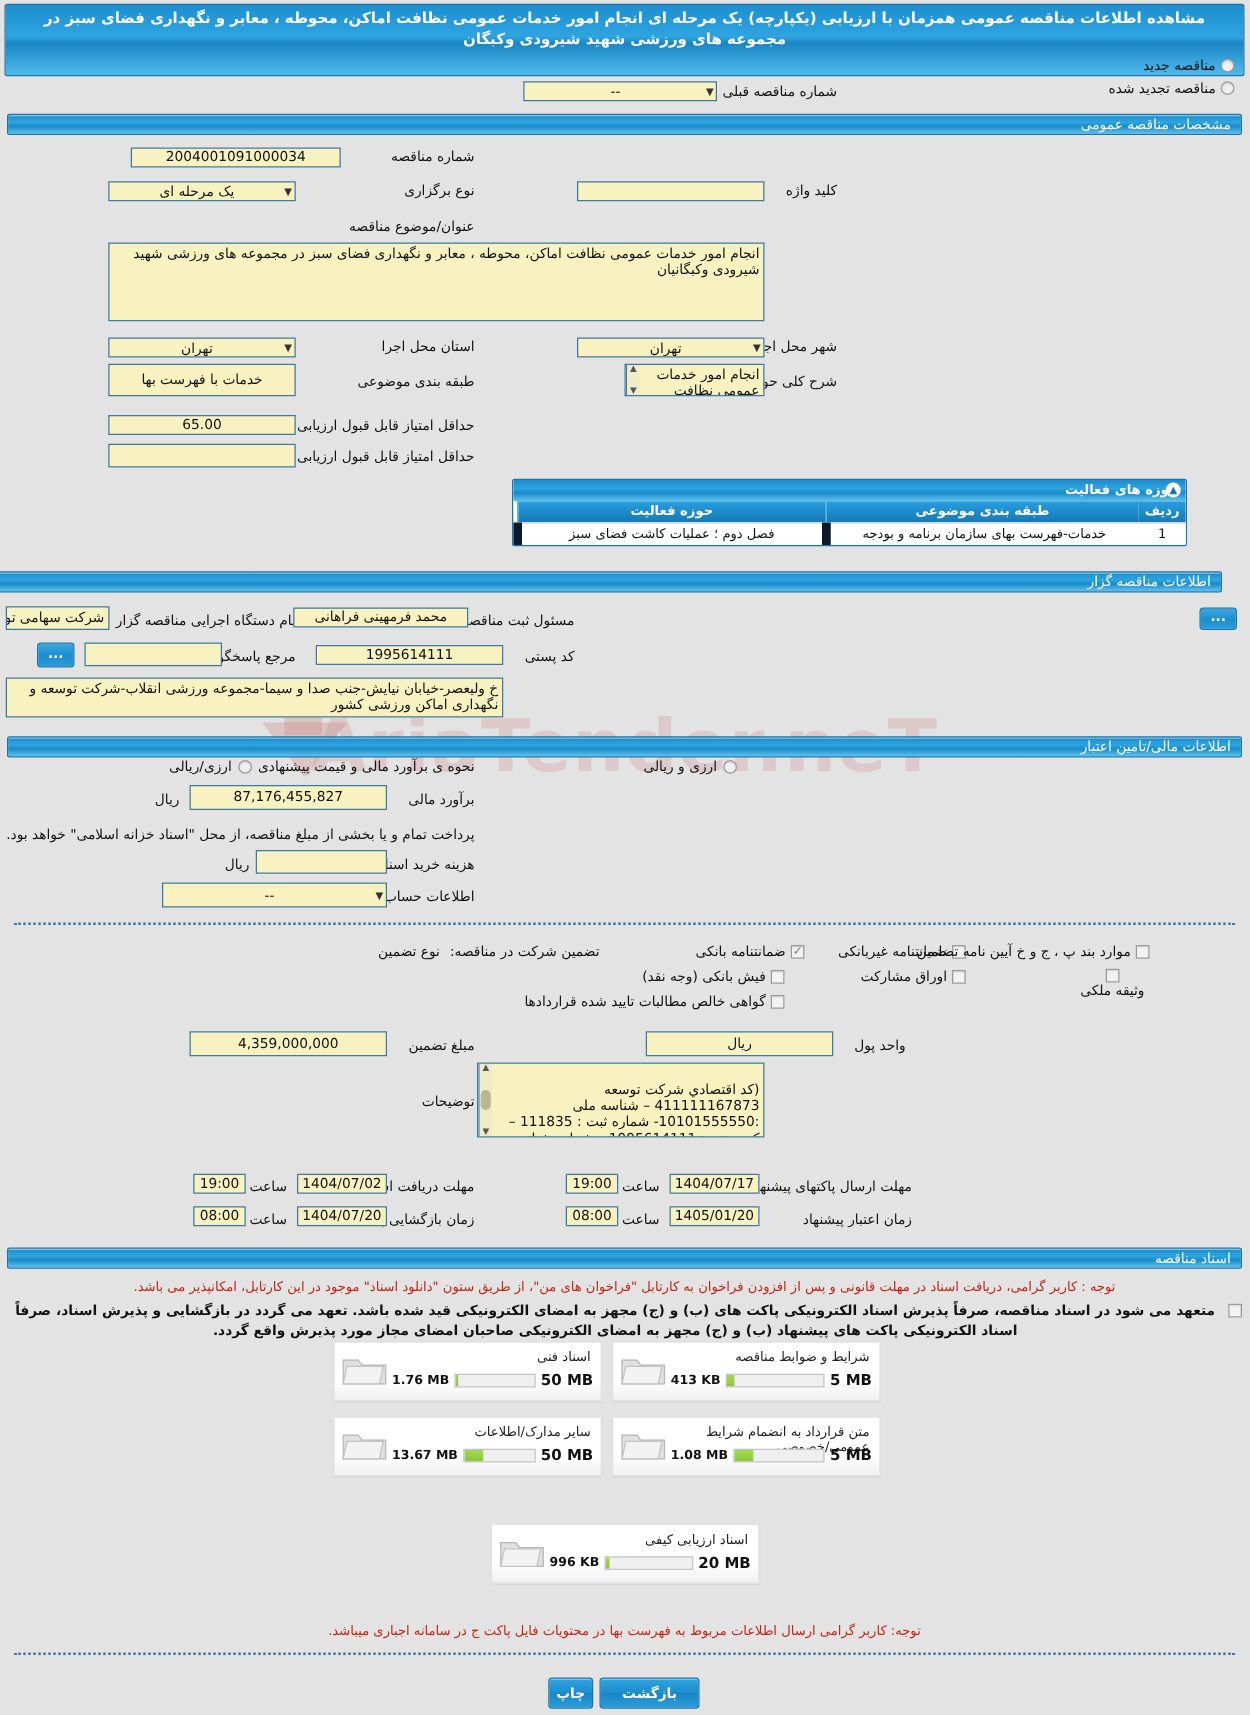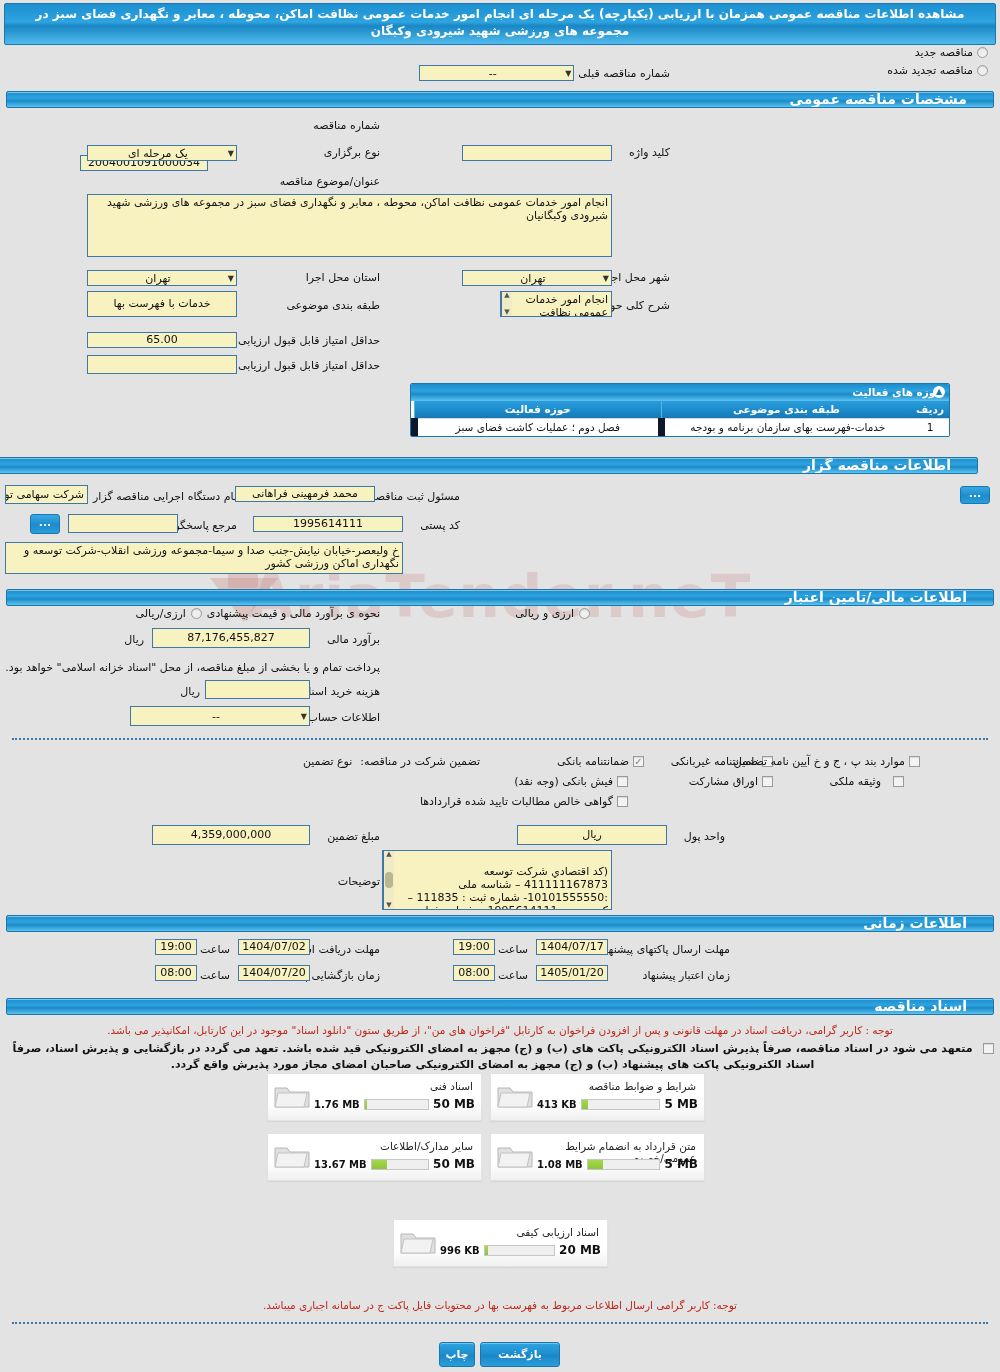--- a/index.html
+++ b/index.html
@@ -16,39 +16,39 @@
   }
   .page { position: relative; width: 1000px; height: 1372px; }
 
   
   .secbar {
     height: 17px;
     background: linear-gradient(to bottom, #1c8ccd 0%, #2ea4e0 40%, #1b8ac9 60%, #5dc3ef 100%);
     border: 1px solid #1877ad;
     border-radius: 2px;
     color: #ffffff;
-    font-size: 14px;
-    font-weight: bold;
+    font-size: 11px;
+    font-weight: normal;
     line-height: 15px;
-    padding: 0 26px;
+    padding: 0 8px;
     text-align: right;
     position: relative;
     box-shadow: inset 0 1px 0 rgba(255,255,255,.45);
     white-space: nowrap;
     overflow: hidden;
   }
   .titlebar {
     background: linear-gradient(to bottom, #1d8fd0 0%, #2ea4e0 45%, #1a86c4 55%, #4fbbec 100%);
     border: 1px solid #1877ad;
     color: #fff;
     font-weight: bold;
     font-size: 12px;
     line-height: 17px;
     text-align: center;
-    padding: 2px 10px 4px 10px;
+    padding: 2px 10px 20px 10px;
     margin: 3px 4px 0 4px;
     border-radius: 2px;
   }
 
   
   .row { display: flex; align-items: center; }
   .lbl { font-size: 11px; color: #111; white-space: nowrap; }
 
   .fld {
     background: #f7f2bf;
@@ -239,21 +239,21 @@
       <span class="ar">▼</span>
       <span class="cv">--</span>
     </div>
   </div>
 
   <div class="secbar" style="position:absolute; right:6px; top:88px; width:988px;">مشخصات مناقصه عمومی</div>
 
   <div class="row" style="position:absolute; right:620px; top:116px; gap:5px;">
     <span class="lbl">شماره مناقصه</span>
   </div>
-  <div class="fld ctr" style="position:absolute; right:792px; top:115px; width:128px;margin-top:37px;">2004001091000034</div>
+  <div class="fld ctr" style="position:absolute; right:727px; top:115px; width:168px;">2004001091000034</div>
 
   <div class="lbl" style="position:absolute; right:620px; top:143px;">نوع برگزاری</div>
   <div class="sel" style="position:absolute; right:763px; top:142px; width:150px;">
     <span class="ar">▼</span>
     <span class="cv">یک مرحله ای</span>
   </div>
 
   <div class="lbl" style="position:absolute; right:330px; top:143px;">کلید واژه</div>
   <div class="fld" style="position:absolute; right:388px; top:142px; width:150px;"></div>
 
@@ -386,21 +386,21 @@
   </div>
 
   <div class="row" style="position:absolute; right:372px; top:772px; gap:4px;">
     <span class="cbx"></span>
     <span class="lbl">فیش بانکی (وجه نقد)</span>
   </div>
   <div class="row" style="position:absolute; right:227px; top:772px; gap:4px;">
     <span class="cbx"></span>
     <span class="lbl">اوراق مشارکت</span>
   </div>
-  <div class="row" style="position:absolute; right:96px; top:772px; gap:12px;">
+  <div class="row" style="position:absolute; right:84px; top:772px; gap:0;flex-direction:column;">
     <span class="cbx"></span>
     <span class="lbl">وثیقه ملکی</span>
   </div>
 
   <div class="row" style="position:absolute; right:372px; top:792px; gap:4px;">
     <span class="cbx"></span>
     <span class="lbl">گواهی خالص مطالبات تایید شده قراردادها</span>
   </div>
 
   <div class="lbl" style="position:absolute; right:620px; top:827px;">مبلغ تضمین</div>
@@ -412,21 +412,20 @@
   <div class="ta" style="position:absolute; right:388px; top:847px; width:230px; height:60px; padding-left:14px; white-space:pre-line;">
     <span>(کد اقتصادي شرکت توسعه 411111167873 – شناسه ملی :10101555550- شماره ثبت : 111835 – کد پستی : 1995614111 – شماره شباي بانك مركزي IR 760100004001005807143219 ) و موارد الف ب پ ج چ ح مندرج در اسناد مناقصه
 کد کارگاه تامین اجتماعی شرکت توسعه    0224190561    شعبه 25 تهران</span>
     <span class="scrollbar">
       <span class="sa">▲</span>
       <span class="thumb"></span>
       <span class="sa">▼</span>
     </span>
   </div>
 
-  <div class="secbar" style="position:absolute; right:6px; top:912px; width:988px;">اطلاعات زمانی</div>
 
   <div class="lbl" style="position:absolute; right:620px; top:940px;">مهلت دریافت اسناد</div>
   <div class="fld ctr" style="position:absolute; right:690px; top:936px; width:72px;">1404/07/02</div>
   <div class="lbl" style="position:absolute; right:770px; top:940px;">ساعت</div>
   <div class="fld ctr" style="position:absolute; right:803px; top:936px; width:42px;">19:00</div>
 
   <div class="lbl" style="position:absolute; right:620px; top:966px;">زمان بازگشایی پاکت ها</div>
   <div class="fld ctr" style="position:absolute; right:690px; top:962px; width:72px;">1404/07/20</div>
   <div class="lbl" style="position:absolute; right:770px; top:966px;">ساعت</div>
   <div class="fld ctr" style="position:absolute; right:803px; top:962px; width:42px;">08:00</div>

